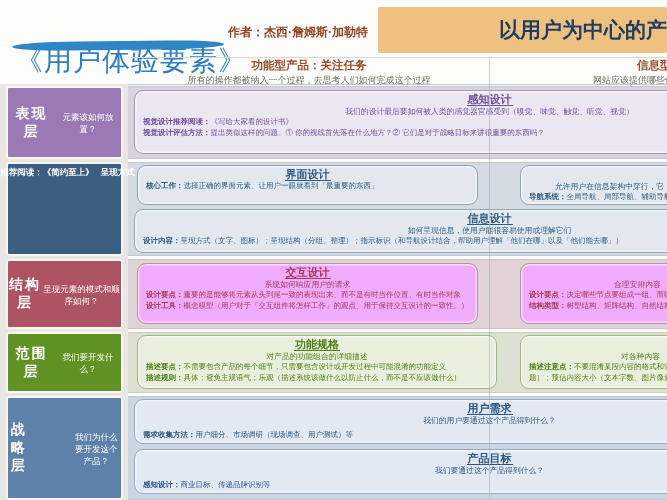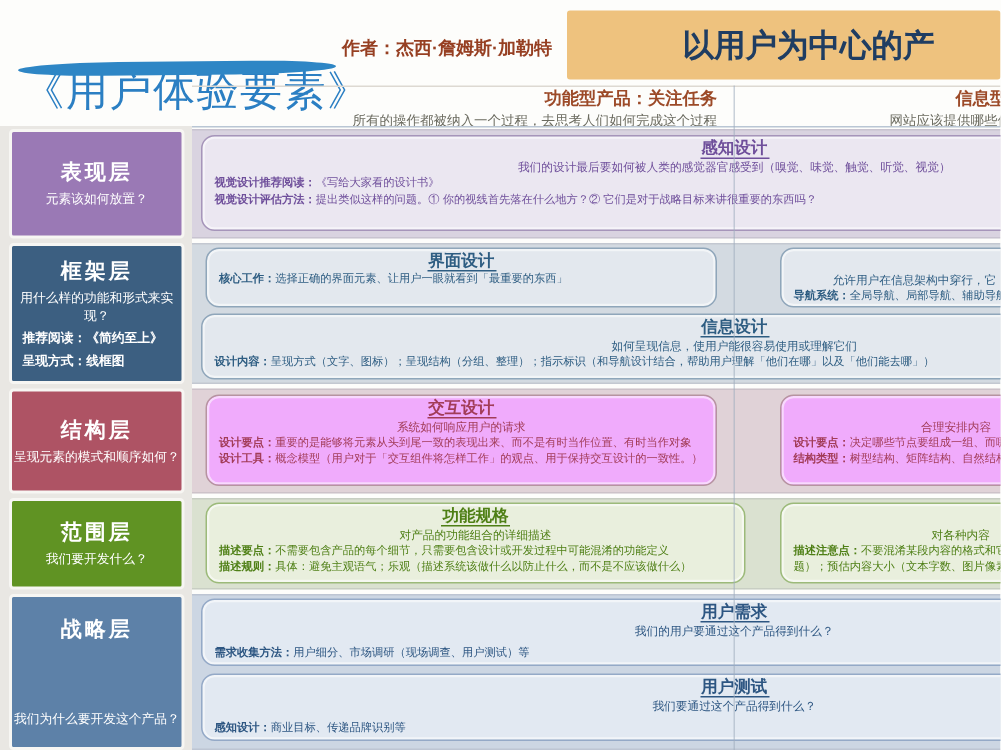--- a/index.html
+++ b/index.html
@@ -4,37 +4,37 @@
 <style>
   * { margin:0; padding:0; box-sizing:border-box; }
   html,body { width:667px; height:500px; overflow:hidden; }
   body { font-family:"Liberation Sans", sans-serif; background:#fdfdfb; }
   .stage { position:absolute; left:0; top:0; width:667px; height:500px; overflow:hidden; background:#fdfdfb; }
 
   
   .book-title { position:absolute; left:15px; top:5px; font-size:28px; font-weight:normal; color:#2b7fc3; letter-spacing:1px; white-space:nowrap;margin-top:37px; }
   .brush { position:absolute; left:12px; top:41px; width:212px; height:9px; background:#2e86c5; border-radius:60% 50% 60% 50% / 100% 90% 100% 90%; transform:rotate(-0.6deg); }
   .author { position:absolute; left:228px; top:24px; font-size:12px; font-weight:bold; color:#963f22; white-space:nowrap; }
-  .banner { position:absolute; left:378px; top:7px; width:289px; height:46px; background:#eec27e; border-radius:2px; overflow:hidden; }
+  .banner { position:absolute; left:378px; top:7px; width:289px; height:46px; background:#eec27e; border-radius:2px; overflow:hidden;text-align:right; }
   .banner-text { padding:9px 0 0 77px; font-size:21px; font-weight:bold; color:#1f3d62; white-space:nowrap; }
 
   .hline-top { position:absolute; left:128px; top:57px; width:539px; height:1px; background:#ddd9d2; }
   .hline-hdr { position:absolute; left:128px; top:84px; width:539px; height:1px; background:#b9c6d4; }
   .vdiv { position:absolute; left:489px; top:57px; width:1px; height:443px; background:#9fadbe; opacity:.55; z-index:30; }
 
-  .colhdr1 { position:absolute; left:120px; top:58px; width:358px; text-align:right; }
+  .colhdr1 { position:absolute; left:130px; top:58px; width:358px; text-align:center; }
   .colhdr2 { position:absolute; left:490px; top:58px; width:177px; overflow:hidden; }
   .colhdr-title { font-size:11.5px; font-weight:bold; color:#9c4a28; white-space:nowrap; }
   .colhdr-sub { font-size:9px; color:#6b6b60; white-space:nowrap; margin-top:1px; }
   .colhdr2 .colhdr-title { padding-left:147px; }
   .colhdr2 .colhdr-sub { padding-left:103px; }
 
   
   .side-strip { position:absolute; left:0; top:84px; width:128px; height:416px; background:#e9e7e3; }
-  .layer { position:absolute; left:6px; width:117px; border:2px solid #f7f6f3; border-radius:3px; color:#fff; display:flex; flex-direction:column; justify-content:center; align-items:center; text-align:center; z-index:5; }
+  .layer { position:absolute; left:6px; width:117px; border:2px solid #f7f6f3; border-radius:3px; color:#fff; display:flex; flex-direction:row; justify-content:center; align-items:center; text-align:center; z-index:5; }
   .layer-title { font-size:14px; font-weight:bold; letter-spacing:2px; }
   .layer-sub { font-size:8.5px; margin-top:3px; }
   .layer-extra { font-size:8.5px; font-weight:bold; align-self:flex-start; text-align:left; padding-left:7px; margin-top:3px; white-space:nowrap; }
   .L1 { top:86px; height:73px; background:#9a79b5; }
   .L2 { top:162px; height:94px; background:#3c5f81; }
   .L2 .layer-extra:first-of-type { margin-top:9px; }
   .L3 { top:259px; height:70px; background:#ae5364; }
   .L4 { top:332px; height:61px; background:#609323; }
   .L5 { top:396px; height:104px; background:#5d81a8;gap:42px; }
 
@@ -177,18 +177,18 @@
     <div class="bx-ln"><b>描述注意点：</b><span>不要混淆某段内容的格式和它的</span></div>
     <div class="bx-ln"><b></b><span>题）；预估内容大小（文本字数、图片像素等</span></div>
   </div>
 
   <div class="bx c5 bx-userneeds">
     <div class="bx-title"><span>用户需求</span></div>
     <div class="bx-sub">我们的用户要通过这个产品得到什么？</div>
     <div class="bx-ln mt4"><b>需求收集方法：</b><span>用户细分、市场调研（现场调查、用户测试）等</span></div>
   </div>
   <div class="bx c5 bx-productgoals">
-    <div class="bx-title"><span>用户测试</span></div>
+    <div class="bx-title"><span>产品目标</span></div>
     <div class="bx-sub">我们要通过这个产品得到什么？</div>
     <div class="bx-ln mt4"><b>感知设计：</b><span>商业目标、传递品牌识别等</span></div>
   </div>
 
 </div>
 
 </body></html>

